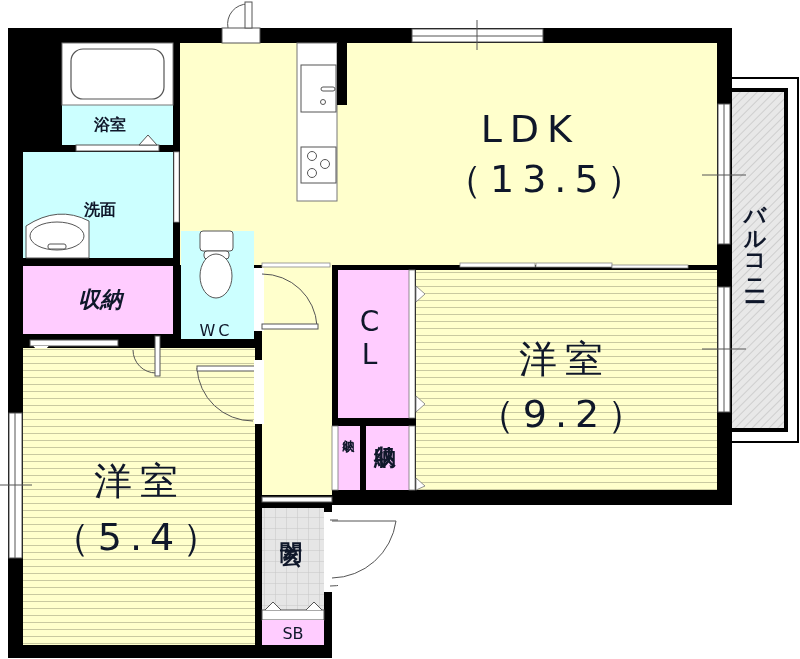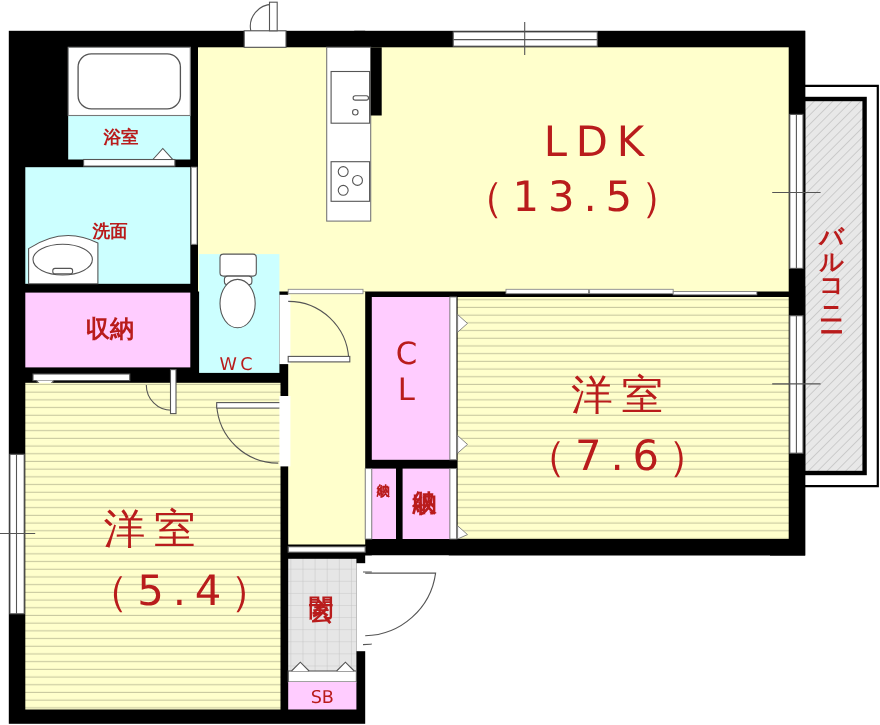--- a/index.html
+++ b/index.html
@@ -1,18 +1,18 @@
 <!DOCTYPE html>
 <html><head>
 <meta charset="utf-8">
 <style>
   html,body{margin:0;padding:0;background:#ffffff;}
   body{width:800px;height:659px;overflow:hidden;position:relative;font-family:"DejaVu Sans","Liberation Sans",sans-serif;}
   svg{position:absolute;left:0;top:0;}
-  .lbl{position:absolute;color:#b91c1c;text-align:center;white-space:nowrap;line-height:1;}
+  .lbl{position:absolute;color:#0f172a;text-align:center;white-space:nowrap;line-height:1;}
   .big{font-size:38px;letter-spacing:8px;}
   .mid{font-size:22px;font-weight:bold;}
   .sm{font-size:16px;font-weight:bold;}
   .xs{font-size:12px;font-weight:bold;line-height:1.2;}
   .vert{writing-mode:vertical-rl;text-orientation:upright;}
 </style>
 </head>
 <body>
 
 <svg width="800" height="659" viewBox="0 0 800 659">
@@ -138,31 +138,31 @@
     <rect x="9" y="413" width="13" height="145" fill="#fff" stroke="#555" stroke-width="1"></rect>
     <line x1="15" y1="413" x2="15" y2="558" stroke="#555" stroke-width="1"></line>
     <line x1="0" y1="485" x2="32" y2="485" stroke="#555" stroke-width="1"></line>
 
     <rect x="222" y="28" width="38" height="15" fill="#fff" stroke="#555" stroke-width="1"></rect>
     <path d="M228 28 A20 20 0 0 1 248 4" fill="none" stroke="#555" stroke-width="1"></path>
     <rect x="245" y="2" width="7" height="26" fill="#fff" stroke="#555" stroke-width="1"></rect>
   </g>
 </svg>
 
-<div class="lbl big" style="left:484px;top:110px;width:120px;">LDK</div>
-<div class="lbl big" style="left:420px;top:160px;width:200px;">（13.5）</div>
+<div class="lbl big" style="left:460px;top:110px;width:120px;text-align:right;">LDK</div>
+<div class="lbl big" style="left:444px;top:160px;width:200px;">（13.5）</div>
 
 <div class="lbl big" style="left:505px;top:340px;width:120px;">洋室</div>
-<div class="lbl big" style="left:470px;top:395px;width:190px;">（7.6）</div>
+<div class="lbl big" style="left:470px;top:395px;width:190px;">（9.2）</div>
 
 <div class="lbl big" style="left:80px;top:462px;width:120px;">洋室</div>
-<div class="lbl big" style="left:45px;top:518px;width:190px;margin-left:27px;">（5.4）</div>
+<div class="lbl big" style="left:45px;top:518px;width:190px;">（5.4）</div>
 
 <div class="lbl sm" style="left:80px;top:117px;width:60px;">浴室</div>
 <div class="lbl sm" style="left:70px;top:202px;width:60px;">洗面</div>
-<div class="lbl mid" style="left:60px;top:289px;width:80px;">収納</div>
+<div class="lbl mid" style="left:60px;top:289px;width:80px;font-style:italic;">収納</div>
 <div class="lbl" style="left:186px;top:307px;width:60px;font-size:16px;letter-spacing:3px;margin-top:16px;">WC</div>
 <div class="lbl vert" style="left:355px;top:305px;font-size:28px;">CL</div>
 <div class="lbl xs vert" style="left:341px;top:430px;">収納</div>
 <div class="lbl mid vert" style="left:374px;top:428px;">収納</div>
 <div class="lbl mid vert" style="left:280px;top:525px;">玄関</div>
 <div class="lbl" style="left:270px;top:626px;width:46px;font-size:16px;">SB</div>
 <div class="lbl vert" style="left:744px;top:190px;font-size:22px;font-weight:bold;">バルコニー</div>
 
 </body></html>

